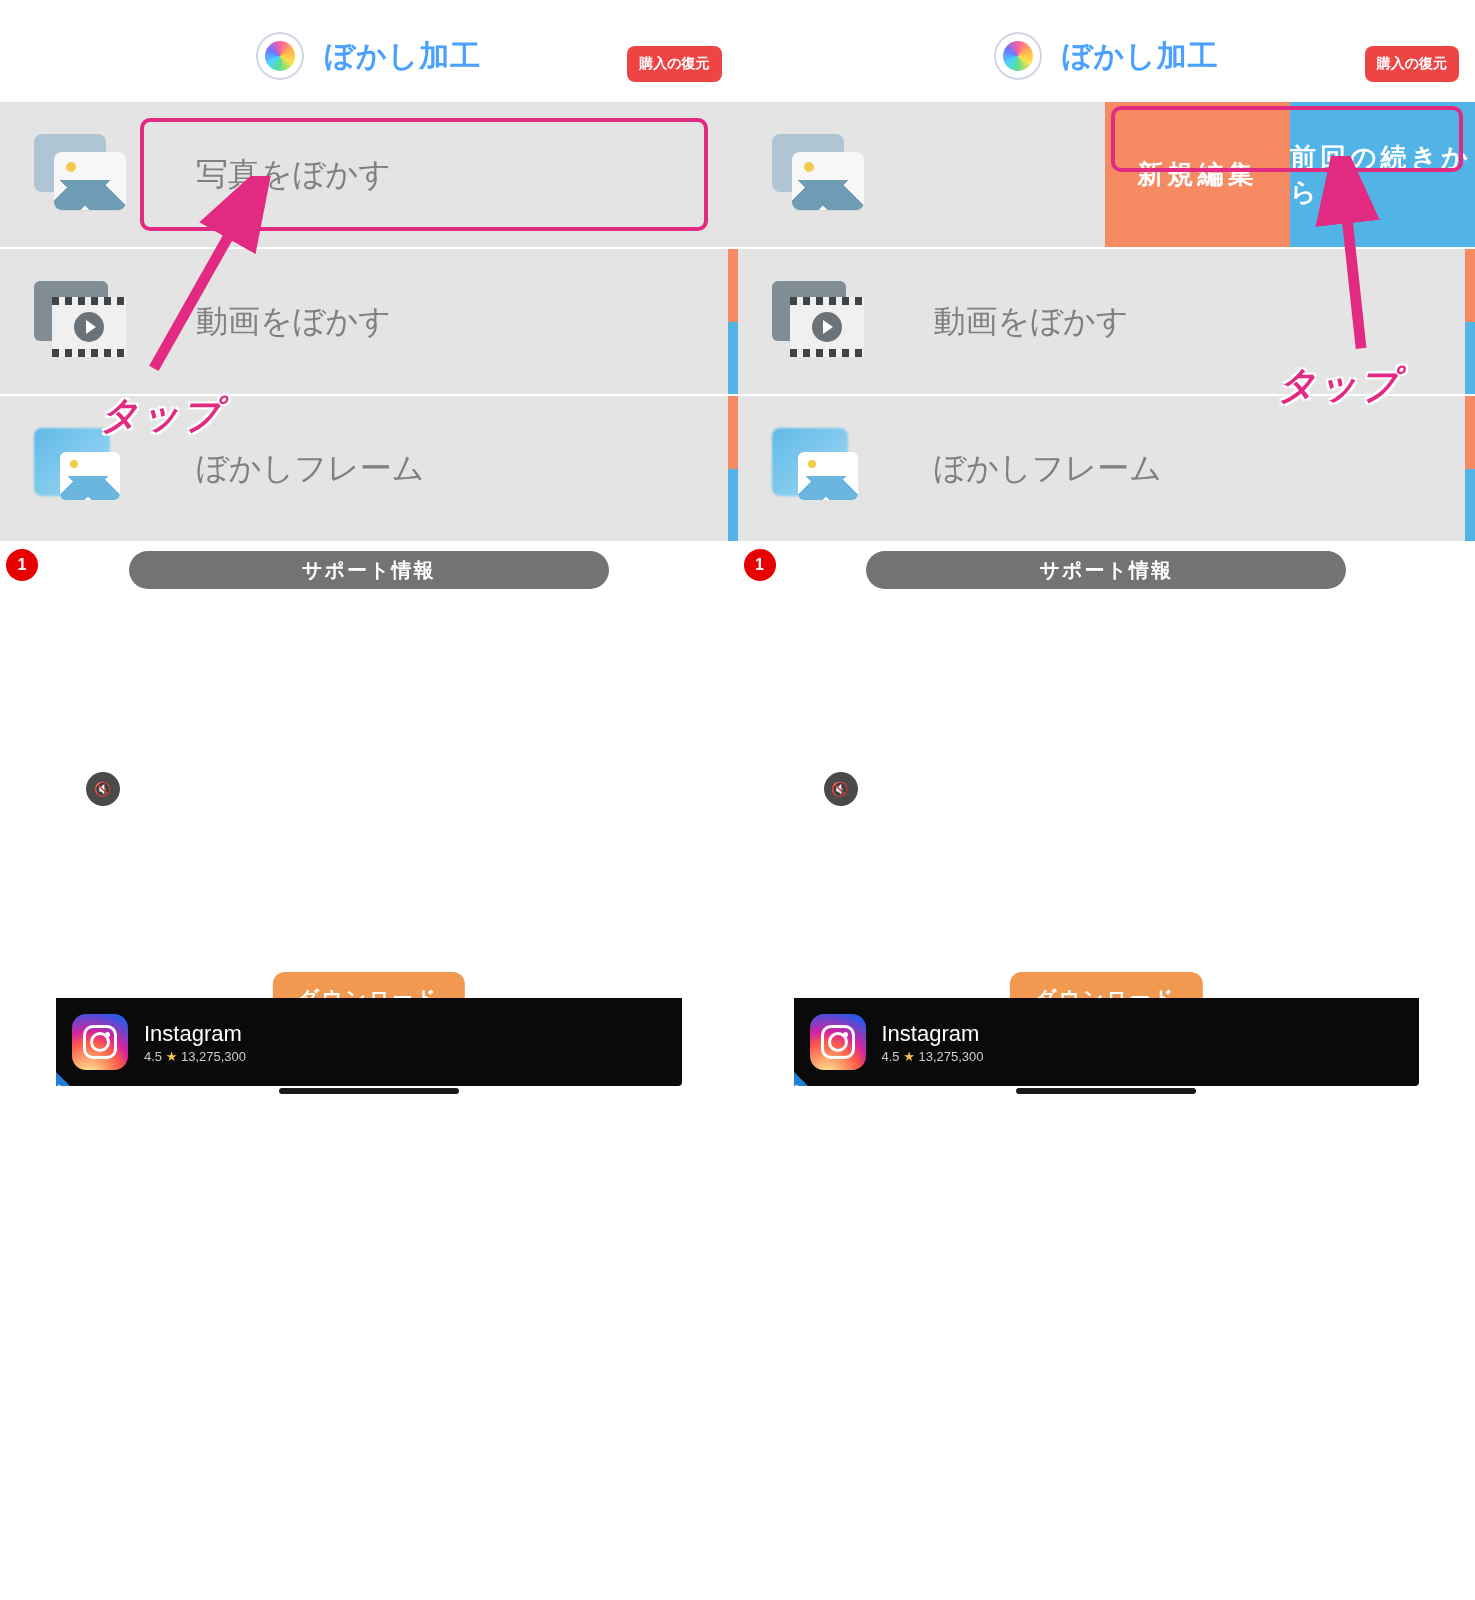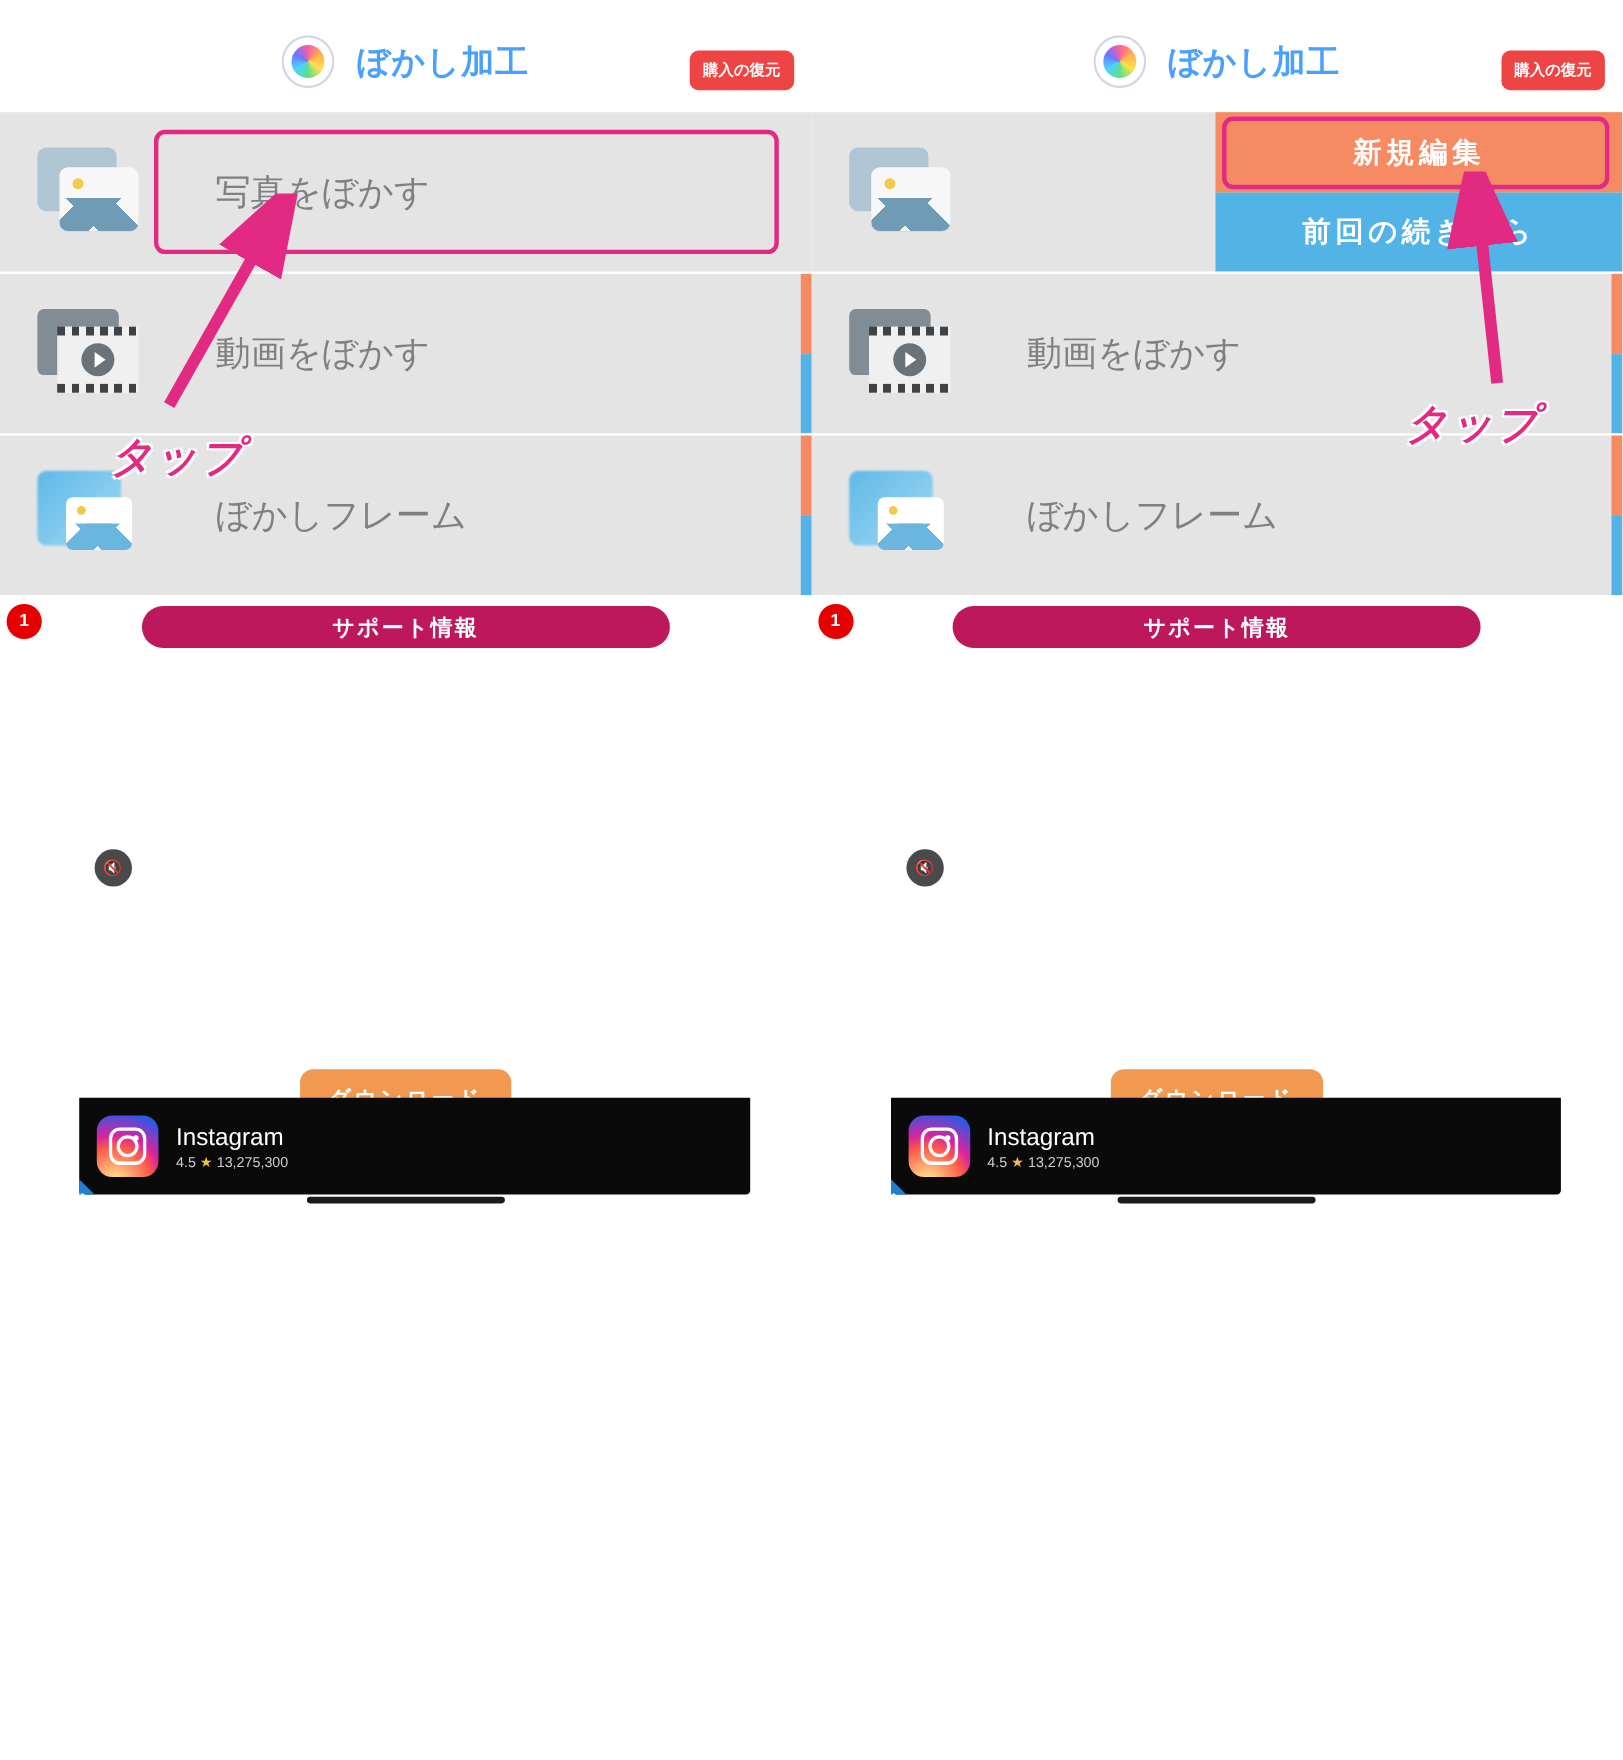--- a/index.html
+++ b/index.html
@@ -110,33 +110,33 @@
     position: absolute; font-size: 38px; font-weight: 800; color: #e22a82;
     font-style: italic; letter-spacing: 2px;
     text-shadow: -2px -2px 0 #fff, 2px -2px 0 #fff, -2px 2px 0 #fff, 2px 2px 0 #fff;
     pointer-events: none;
   }
 
   
   .feature.expanded { padding-left: 34px; }
   .expanded-panel {
     position: absolute; right: 0; top: 0; height: 100%; width: 370px;
-    display: flex; flex-direction: column;
+    display: flex; 
   }
   .exp-btn { flex: 1; display:flex; align-items:center; justify-content:center; color:#fff; font-size:26px; font-weight:600; letter-spacing:4px; }
   .exp-new { background: #f58a63; }
   .exp-cont { background: #52b3e6; }
 
   
   .support-row {
     position: relative; margin-top: 8px; height: 42px;
     display:flex; align-items:center; justify-content:center;
   }
   .support-bar {
-    width: 480px; height: 38px; background: #be185d; border-radius: 19px;
+    width: 480px; height: 38px; background: #737373; border-radius: 19px;
     color: #fff; font-size: 20px; font-weight:600; letter-spacing:2px;
     display:flex; align-items:center; justify-content:center;
   }
   .badge {
     position: absolute; left: 6px; top: 0; width: 32px; height: 32px;
     border-radius: 50%; background: #e60000; color:#fff; font-size:16px; font-weight:700;
     display:flex; align-items:center; justify-content:center;
   }
 
   
@@ -151,21 +151,21 @@
     position: absolute; left: 30px; top: 16px; width: 34px; height: 34px;
     border-radius: 50%; background: #4a4a4a; display:flex; align-items:center; justify-content:center;
     color:#fff; font-size:14px;
   }
   .dl-btn {
     position: absolute; left: 50%; transform: translateX(-50%); top: 216px;
     background: #f19851; color:#fff; font-size:20px; font-weight:700; letter-spacing:3px;
     padding: 13px 26px; border-radius: 12px;
   }
   .ad-bar {
-    position: absolute; left: 16px; right: 0; bottom: 0; height: 88px;
+    position: absolute; left: 0; right: 0; bottom: 0; height: 88px;
     background: #0a0a0a; display:flex; align-items:center; padding-left: 16px; gap:16px;
     border-radius: 0 0 4px 4px;
   }
   .ig-icon {
     width: 56px; height: 56px; border-radius: 14px;
     background: radial-gradient(circle at 30% 110%, #fdf497 0%, #fd5949 45%, #d6249f 60%, #285AEB 90%);
     display:flex; align-items:center; justify-content:center;
   }
   .ig-glyph { width: 34px; height: 34px; border: 3.5px solid #fff; border-radius: 10px; position:relative;}
   .ig-glyph::before { content:""; position:absolute; width:14px;height:14px;border:3.5px solid #fff; border-radius:50%; top:50%; left:50%; transform:translate(-50%,-50%);}

